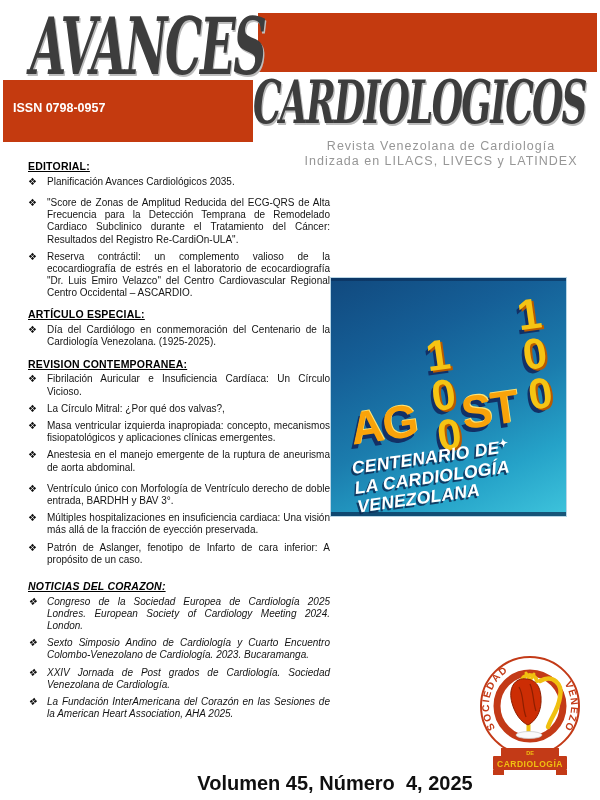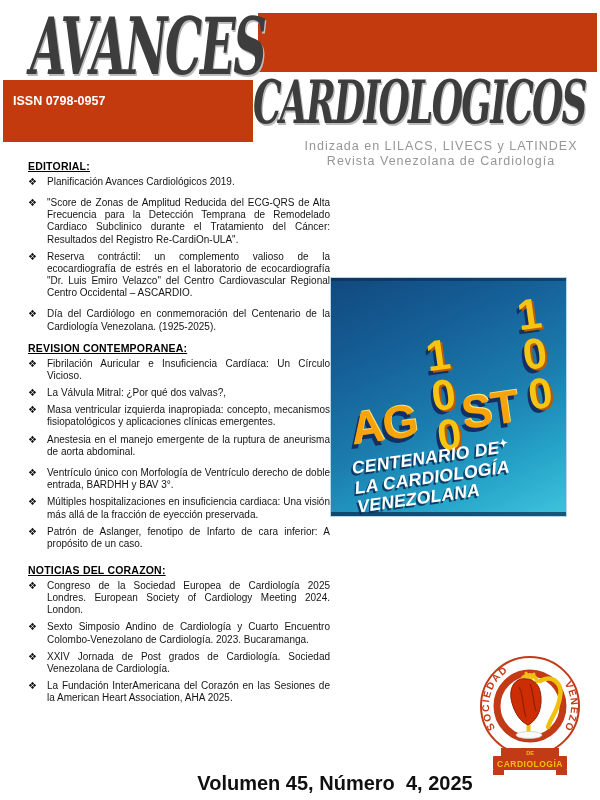--- a/index.html
+++ b/index.html
@@ -21,21 +21,21 @@
     position:absolute; left:30px; top:8px; z-index:2;
     font-family:"DejaVu Serif", serif; font-style:italic; font-weight:700;
     font-size:78px; line-height:1; color:#3d3d3d; letter-spacing:-4px;
     transform:scaleX(.60); transform-origin:left top;
     text-shadow:2px 2px 0 #bdbdbd;
     white-space:nowrap;
   }
   .issn-banner {
     position:absolute; left:3px; top:80px; width:250px; height:62px;
     background:#c43a0f; color:#ffffff;
-    padding:13px 0 0 10px;
+    padding:20px 0 0 10px;
     font-size:12.5px; font-weight:bold; line-height:1.35;
   }
   .title-cardiologicos {
     position:absolute; left:253px; top:72px; z-index:2;
     font-family:"DejaVu Serif", serif; font-style:italic; font-weight:700;
     font-size:60px; line-height:1; color:#3d3d3d; letter-spacing:-3px;
     transform:scaleX(.60); transform-origin:left top;
     text-shadow:2px 2px 0 #bdbdbd;
     white-space:nowrap;
   }
@@ -45,21 +45,21 @@
     font-size:12.5px; line-height:1.18; letter-spacing:1px;
     white-space:nowrap;
   }
 
   
   .toc {
     position:absolute; left:28px; top:160px; width:302px;
     font-size:10px; line-height:1.22;
   }
   .toc-section { margin-bottom:9px; }
-  .toc-section.extra-gap { margin-top:14px; }
+  .toc-section.extra-gap { margin-top:14px;font-style:italic; }
   .toc-head {
     font-weight:bold; font-size:10.5px; color:#000;
     text-decoration:underline; margin-bottom:3px; letter-spacing:.2px;
   }
   .toc-item { display:flex; margin-bottom:5px; }
   .toc-bullet { flex:none; width:19px; font-size:10px; color:#111; }
   .toc-text  { flex:1; text-align:justify; color:#141414; }
 
   
   .promo {
@@ -110,61 +110,62 @@
 <div class="red-rect-top"></div>
 <div class="title-avances">AVANCES</div>
 
 <div class="issn-banner">
   <div>ISSN 0798-0957</div>
 </div>
 
 <div class="title-cardiologicos">CARDIOLOGICOS</div>
 
 <div class="tagline">
+  <div>Revista Venezolana de Cardiología</div>
   <div>Indizada en LILACS, LIVECS y LATINDEX</div>
-  <div>Revista Venezolana de Cardiología</div>
 </div>
 
 <div class="toc">
 
   <div class="toc-section">
     <div class="toc-head">EDITORIAL:</div>
     <div class="toc-item">
       <span class="toc-bullet">❖</span>
-      <span class="toc-text">Planificación Avances Cardiológicos 2019.</span>
+      <span class="toc-text">Planificación Avances Cardiológicos 2035.</span>
     </div>
   </div>
 
   <div class="toc-section">
     <div class="toc-item">
       <span class="toc-bullet">❖</span>
       <span class="toc-text">"Score de Zonas de Amplitud Reducida del ECG-QRS de Alta Frecuencia para la Detección Temprana de Remodelado Cardiaco Subclinico durante el Tratamiento del Cáncer: Resultados del Registro Re-CardiOn-ULA".</span>
     </div>
     <div class="toc-item">
       <span class="toc-bullet">❖</span>
       <span class="toc-text">Reserva contráctil: un complemento valioso de la ecocardiografía de estrés en el laboratorio de ecocardiografía "Dr. Luis Emiro Velazco" del Centro Cardiovascular Regional Centro Occidental – ASCARDIO.</span>
     </div>
   </div>
 
   <div class="toc-section">
+    <div class="toc-head">ARTÍCULO ESPECIAL:</div>
     <div class="toc-item">
       <span class="toc-bullet">❖</span>
       <span class="toc-text">Día del Cardiólogo en conmemoración del Centenario de la Cardiología Venezolana.   (1925-2025).</span>
     </div>
   </div>
 
   <div class="toc-section">
     <div class="toc-head">REVISION CONTEMPORANEA:</div>
     <div class="toc-item">
       <span class="toc-bullet">❖</span>
       <span class="toc-text">Fibrilación Auricular e Insuficiencia Cardíaca: Un Círculo Vicioso.</span>
     </div>
     <div class="toc-item">
       <span class="toc-bullet">❖</span>
-      <span class="toc-text">La Válvula Mitral: ¿Por qué dos valvas?,</span>
+      <span class="toc-text">La Círculo Mitral: ¿Por qué dos valvas?,</span>
     </div>
     <div class="toc-item">
       <span class="toc-bullet">❖</span>
       <span class="toc-text">Masa ventricular izquierda inapropiada: concepto, mecanismos fisiopatológicos y aplicaciones clínicas emergentes.</span>
     </div>
     <div class="toc-item">
       <span class="toc-bullet">❖</span>
       <span class="toc-text">Anestesia en el manejo emergente de la ruptura de aneurisma de aorta abdominal.</span>
     </div>
   </div>

